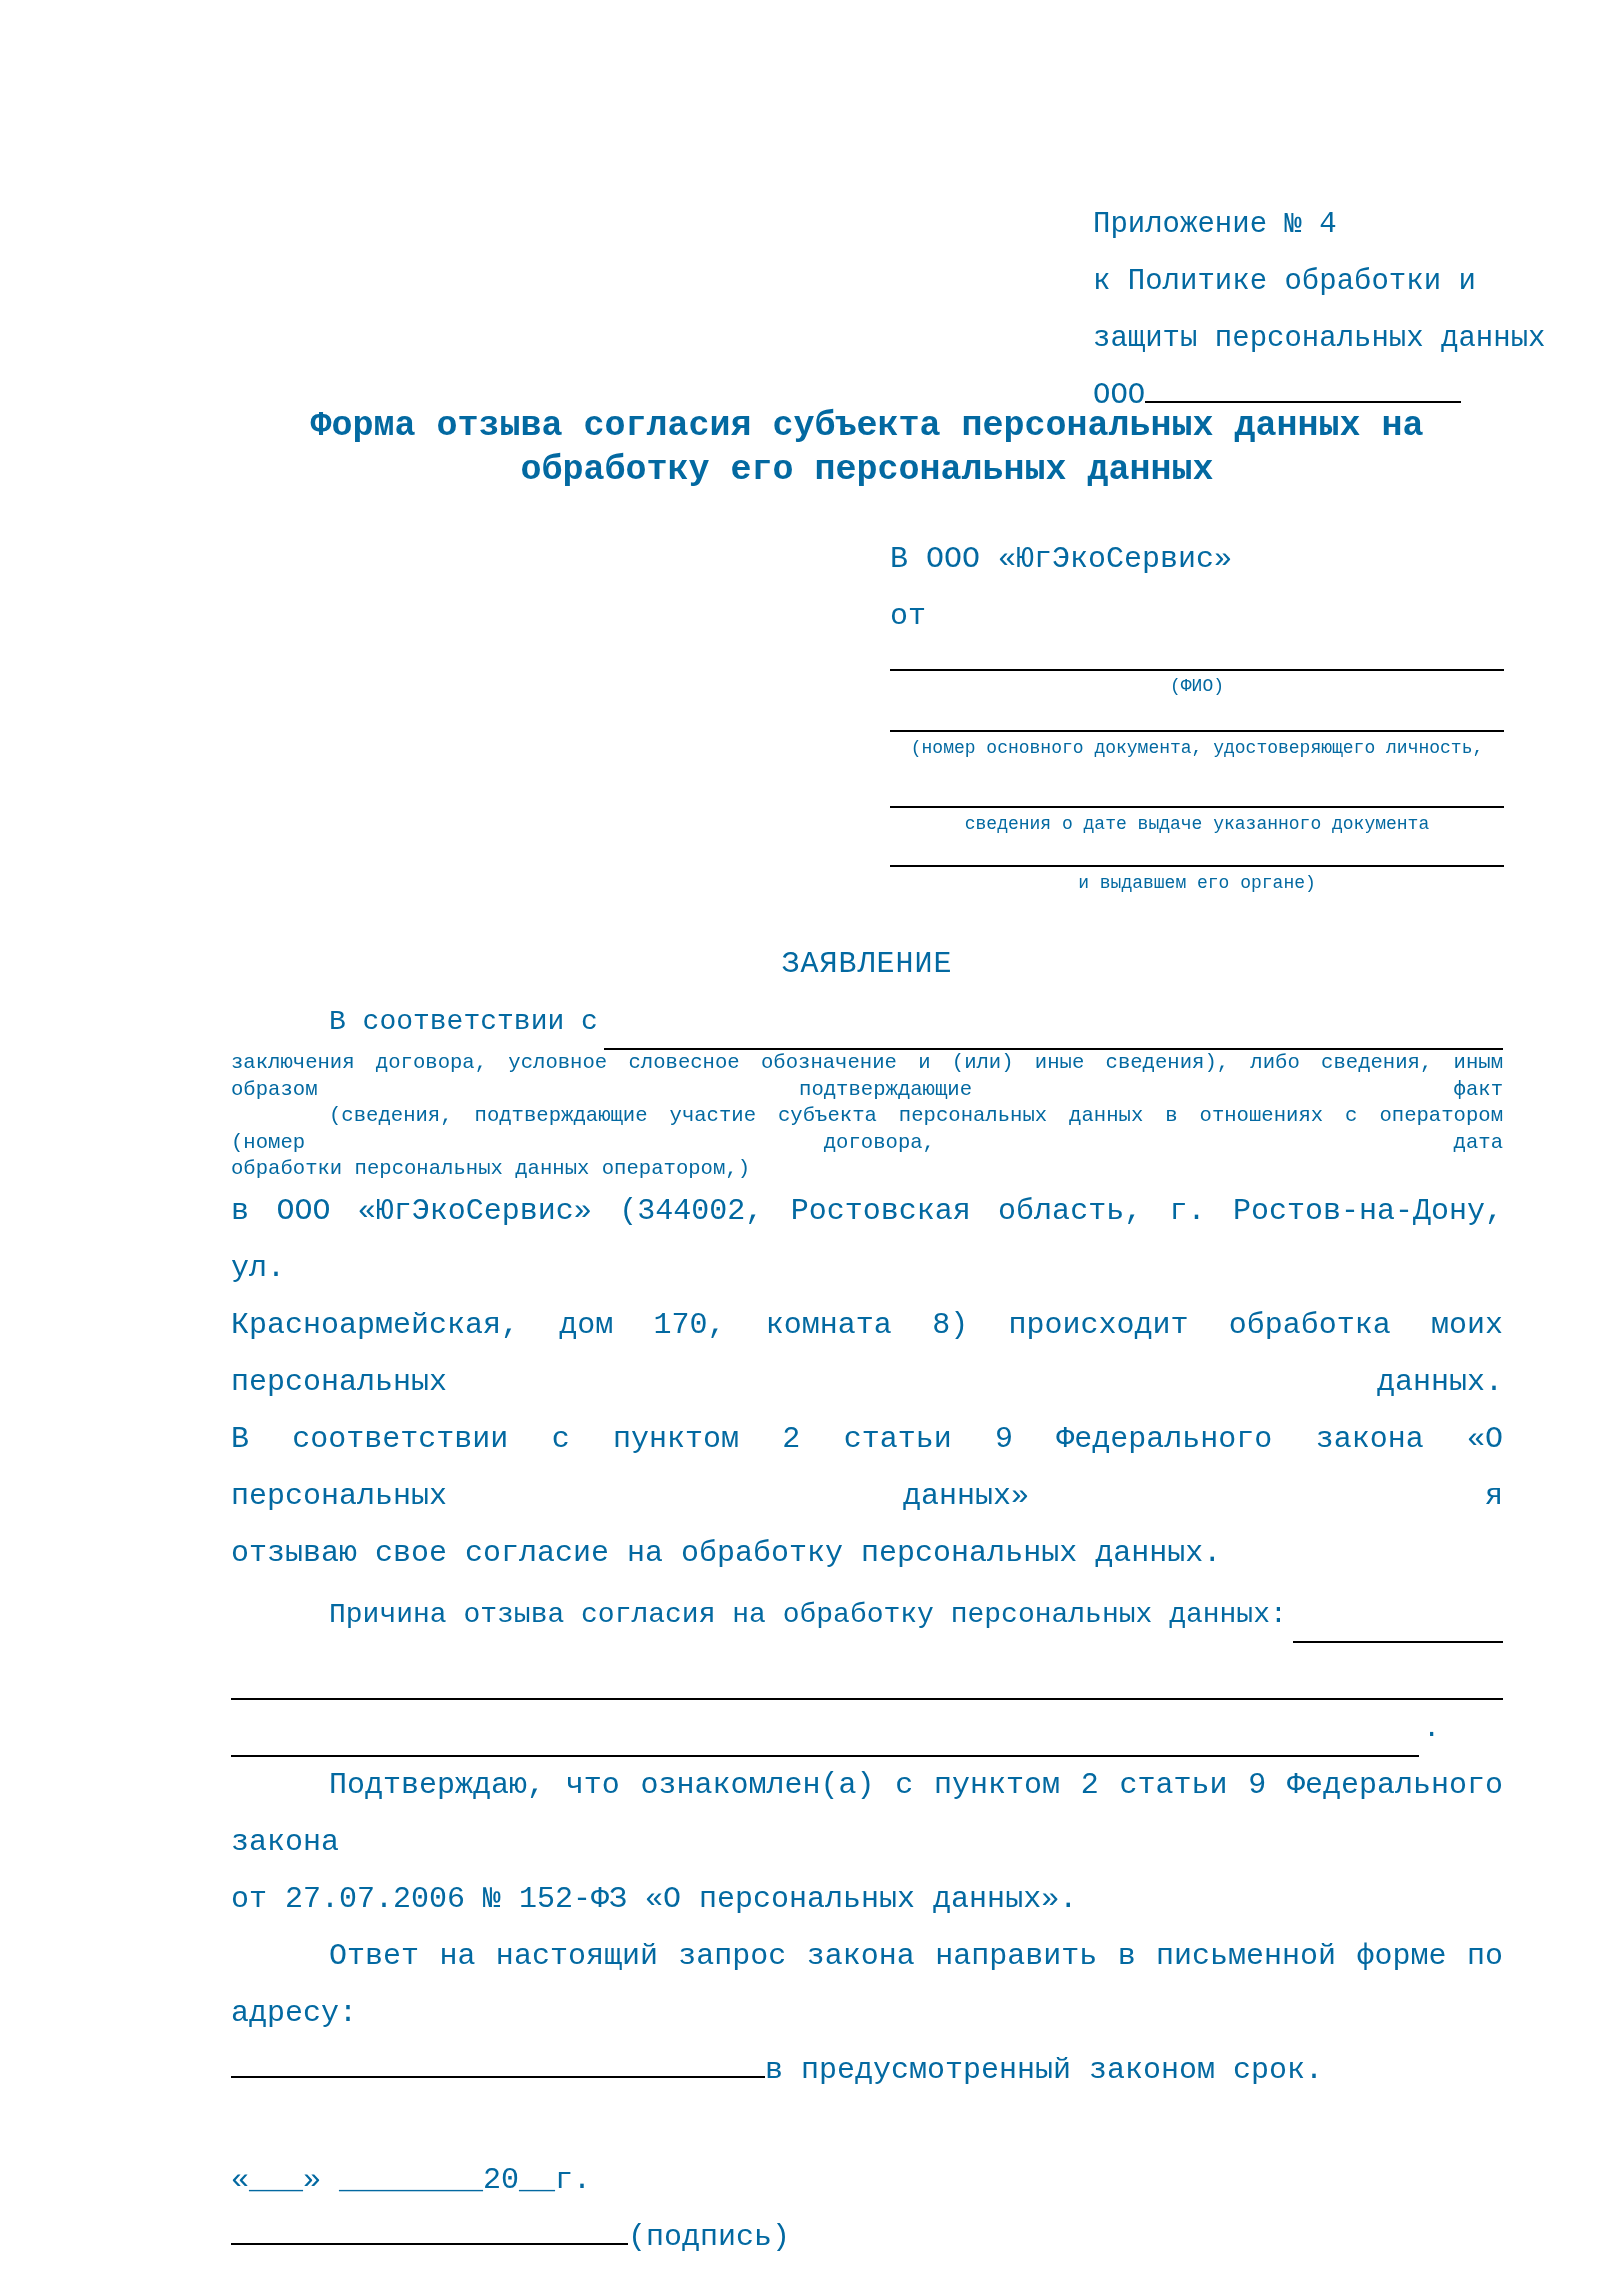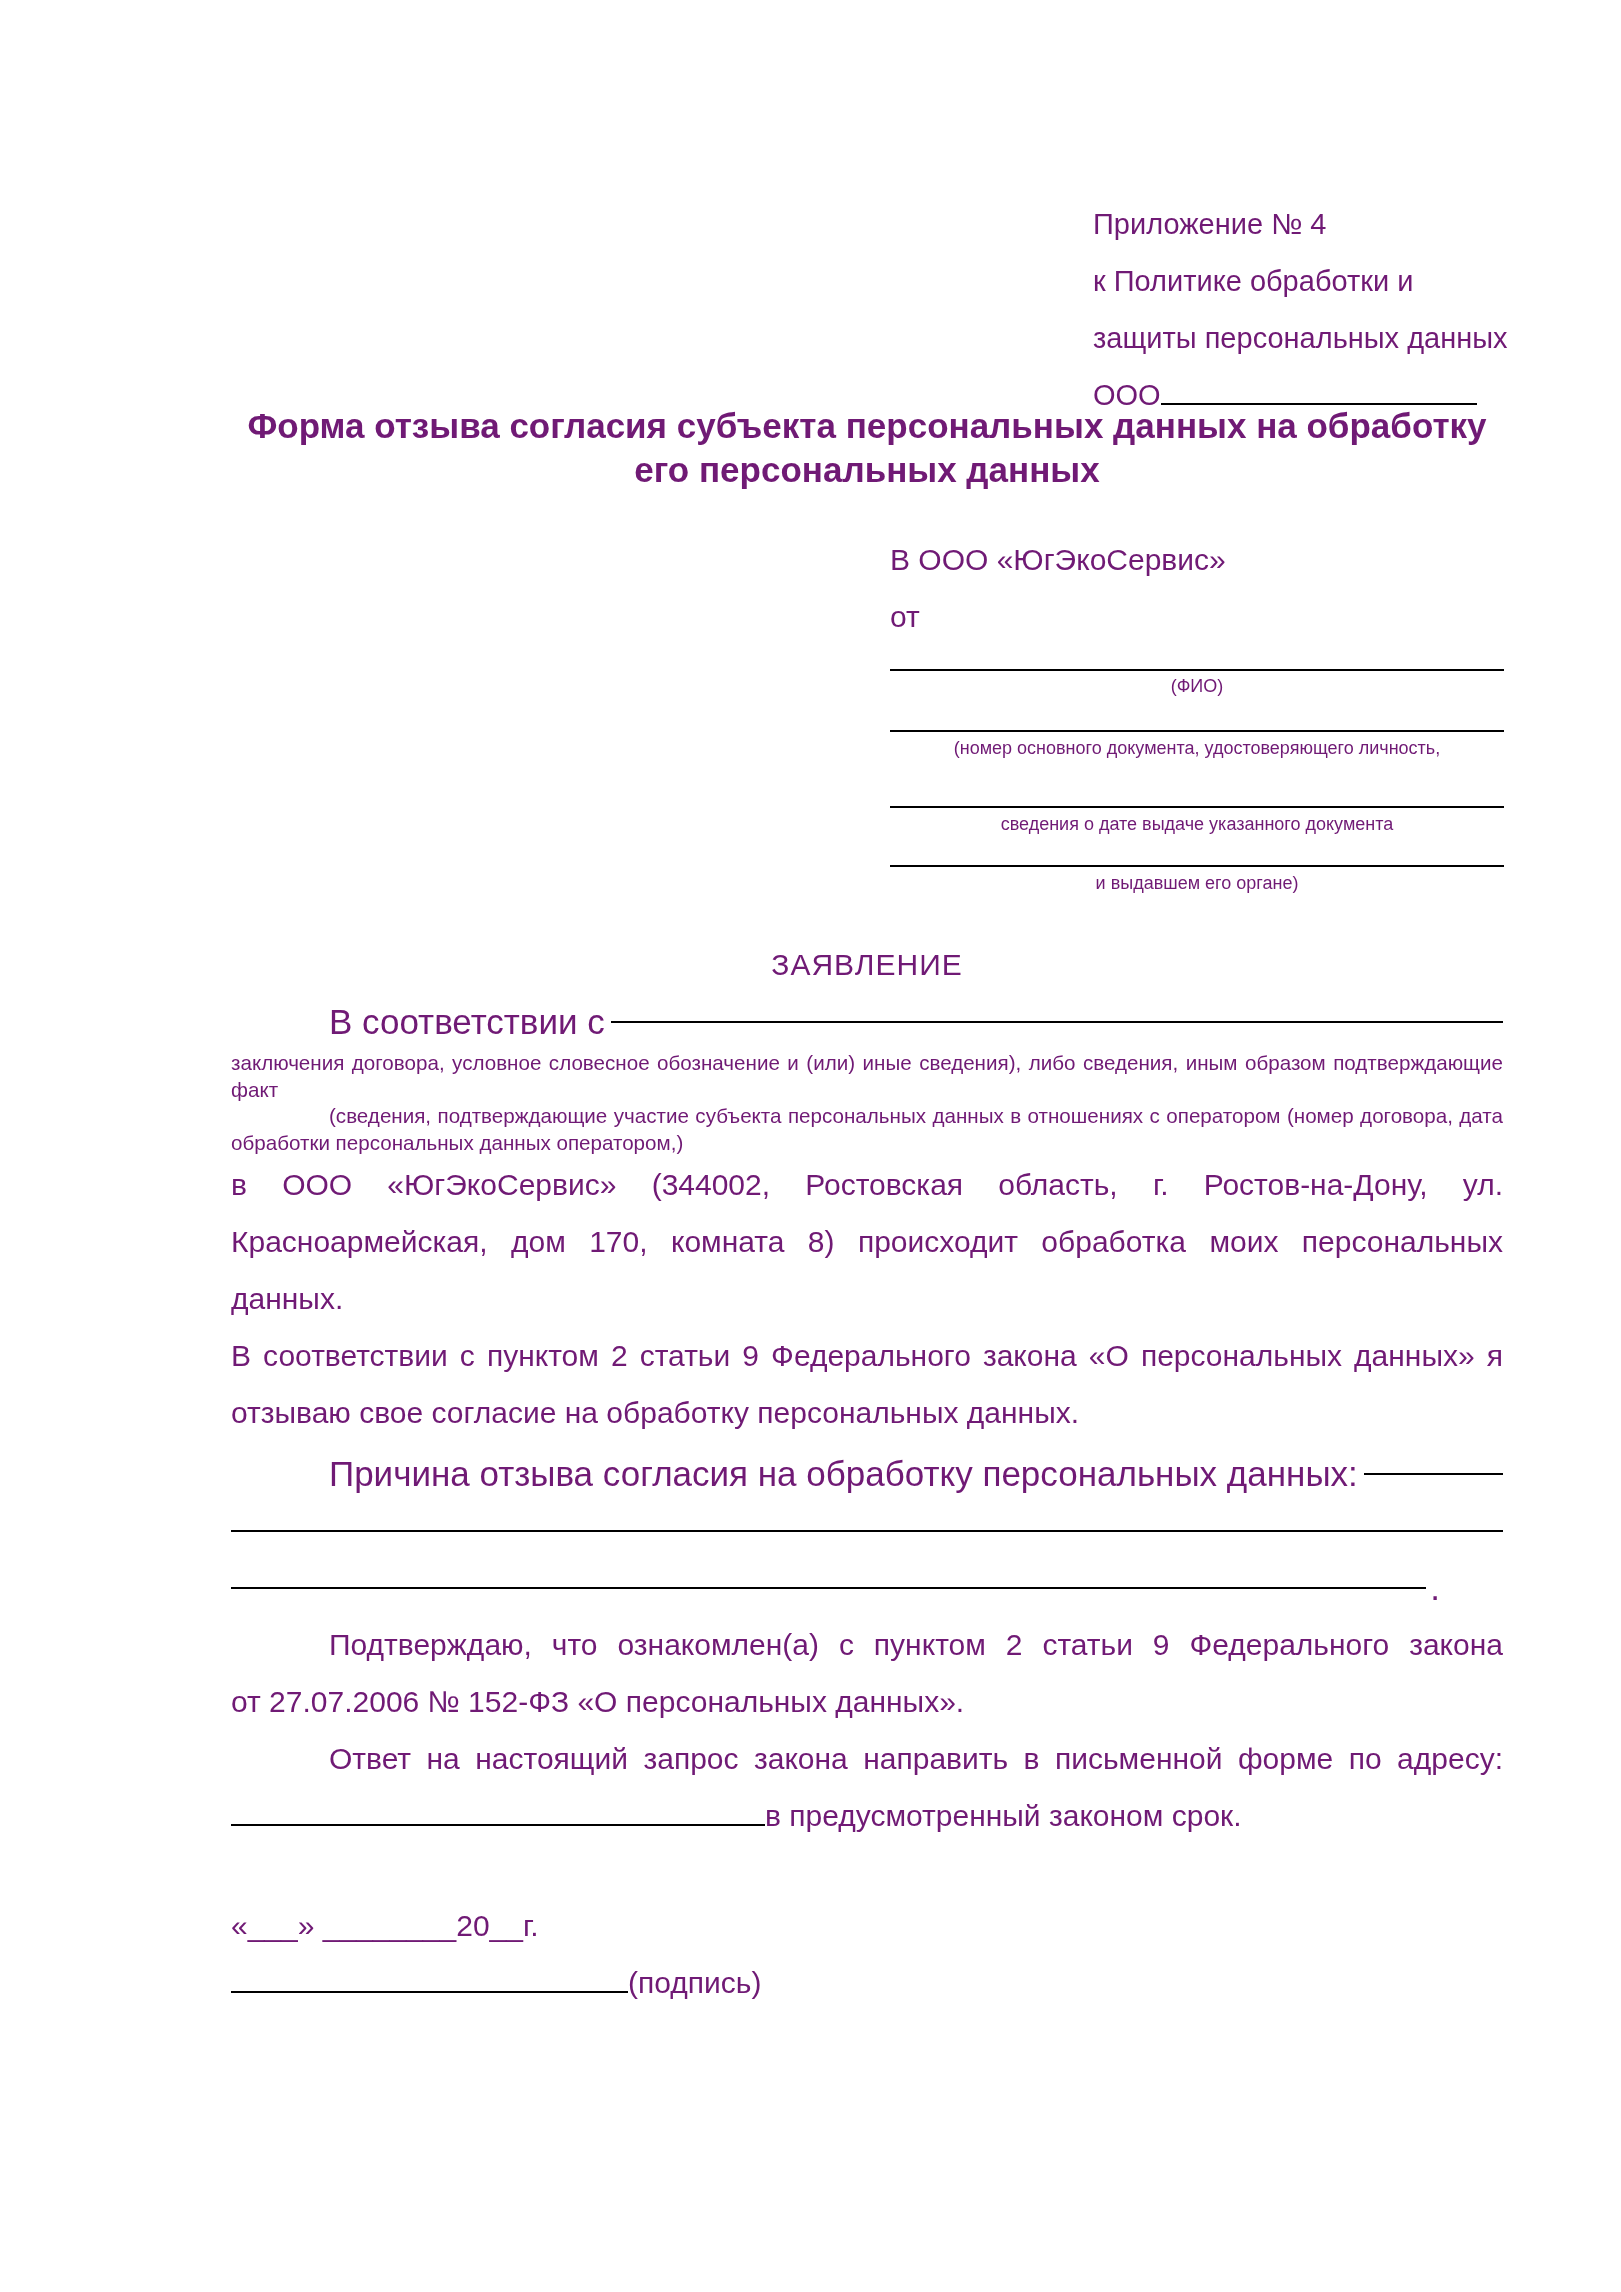--- a/index.html
+++ b/index.html
@@ -1,22 +1,22 @@
 <!DOCTYPE html>
 <html><head>
 <meta charset="utf-8">
 <style>
   html, body { margin: 0; padding: 0; background: #ffffff; }
   .page {
     position: relative;
     width: 1621px;
     height: 2293px;
     background: #ffffff;
-    color: #701a75;
-    font-family: Liberation Sans, sans-serif;
+    color: #0369a1;
+    font-family: Liberation Mono, monospace;
     overflow: hidden;
   }
   .content {
     position: relative;
     box-sizing: border-box;
     width: 100%;
     height: 100%;
     padding: 196px 118px 0 231px;
   }
 
@@ -87,22 +87,22 @@
   .body-line {
     font-size: 30px;
     line-height: 57px;
   }
   .just      { text-align: justify; text-align-last: justify; }
   .indent    { text-indent: 98px; }
 
   
   .line-row {
     display: flex;
-    align-items: center;
-    font-size: 35px;
+    align-items: flex-end;
+    font-size: 28px;
     line-height: 57px;
   }
   .line-row::before { content: "\200B"; align-self: baseline; }
   .lr-txt  { white-space: pre; padding-right: 5.9px; }
   .lr-ind  { padding-left: 98px; }
   .lr-fill { flex: 1 1 auto; height: 0; border-bottom: 2.9px solid #000; }
 
   .reason-row { margin-top: 3.9px; }
   .cont-line2 { margin-right: 63px; }
   .cont-line2 .lr-txt { padding-right: 0; padding-left: 3.9px; }

